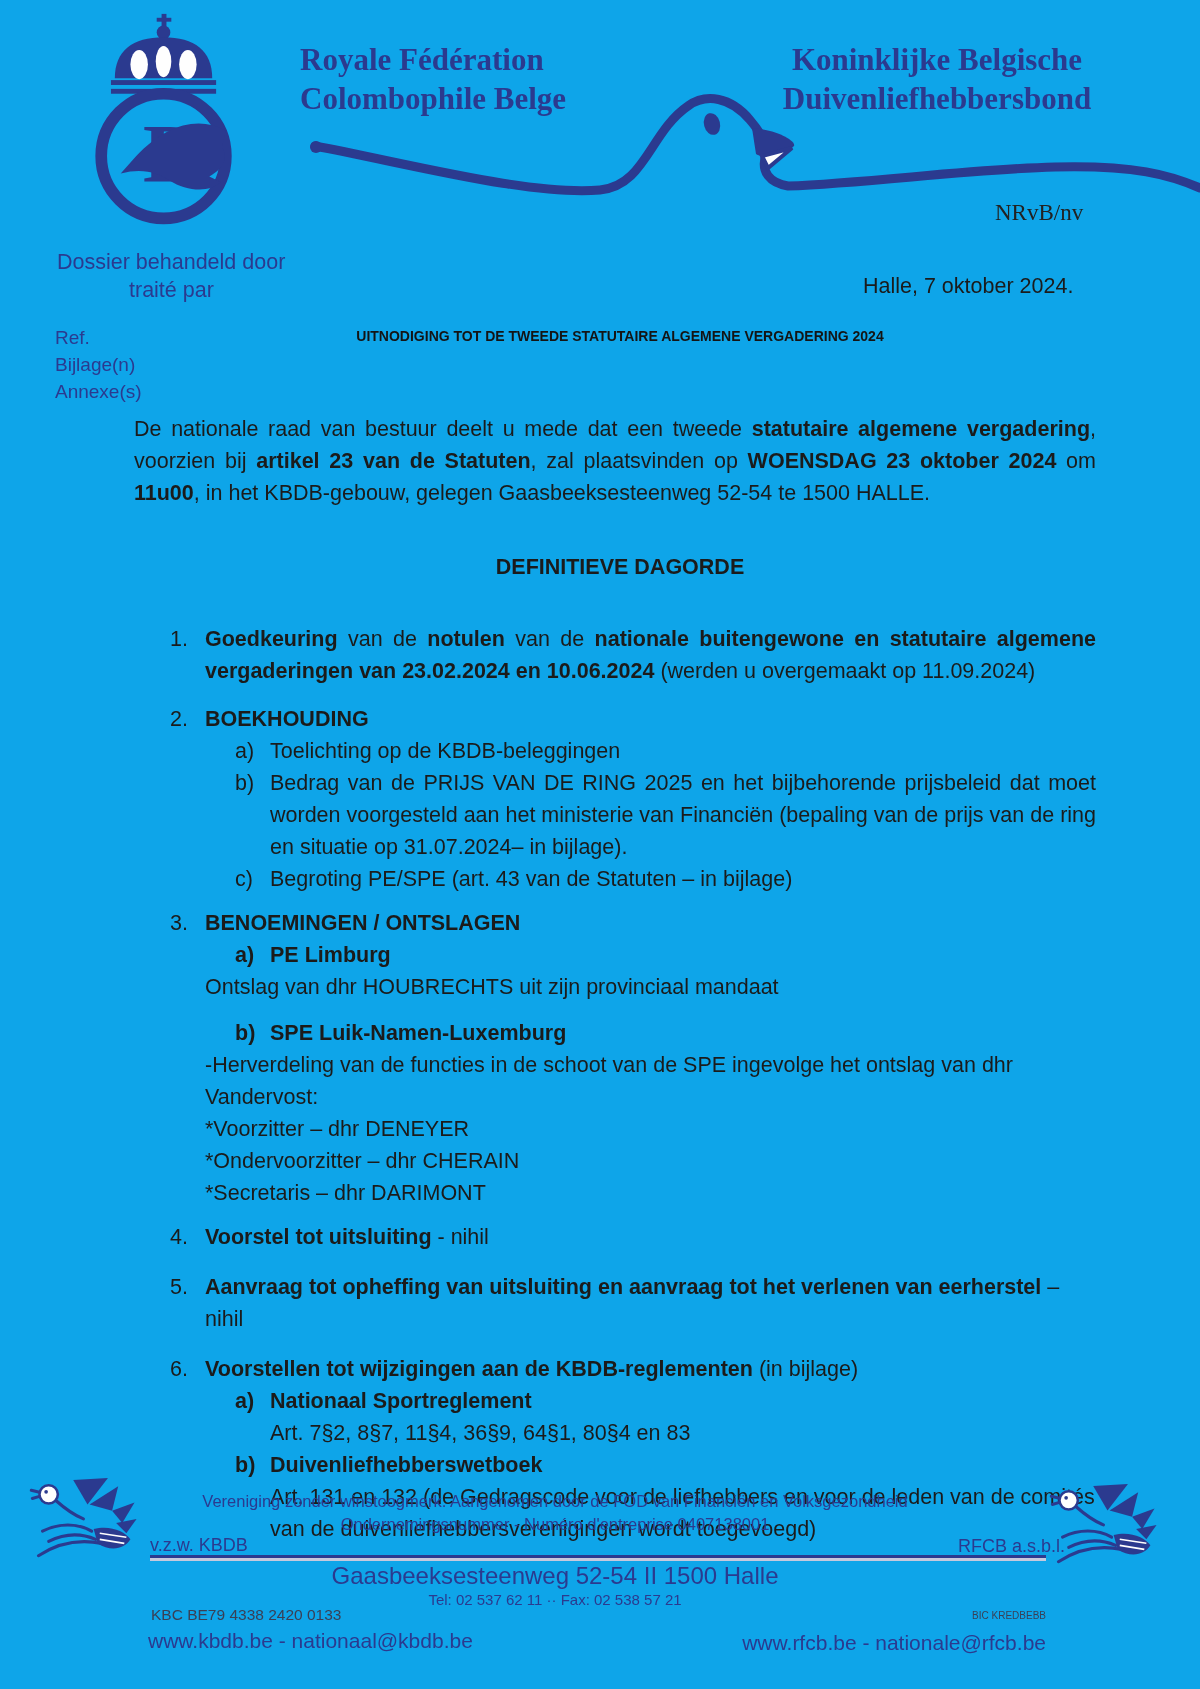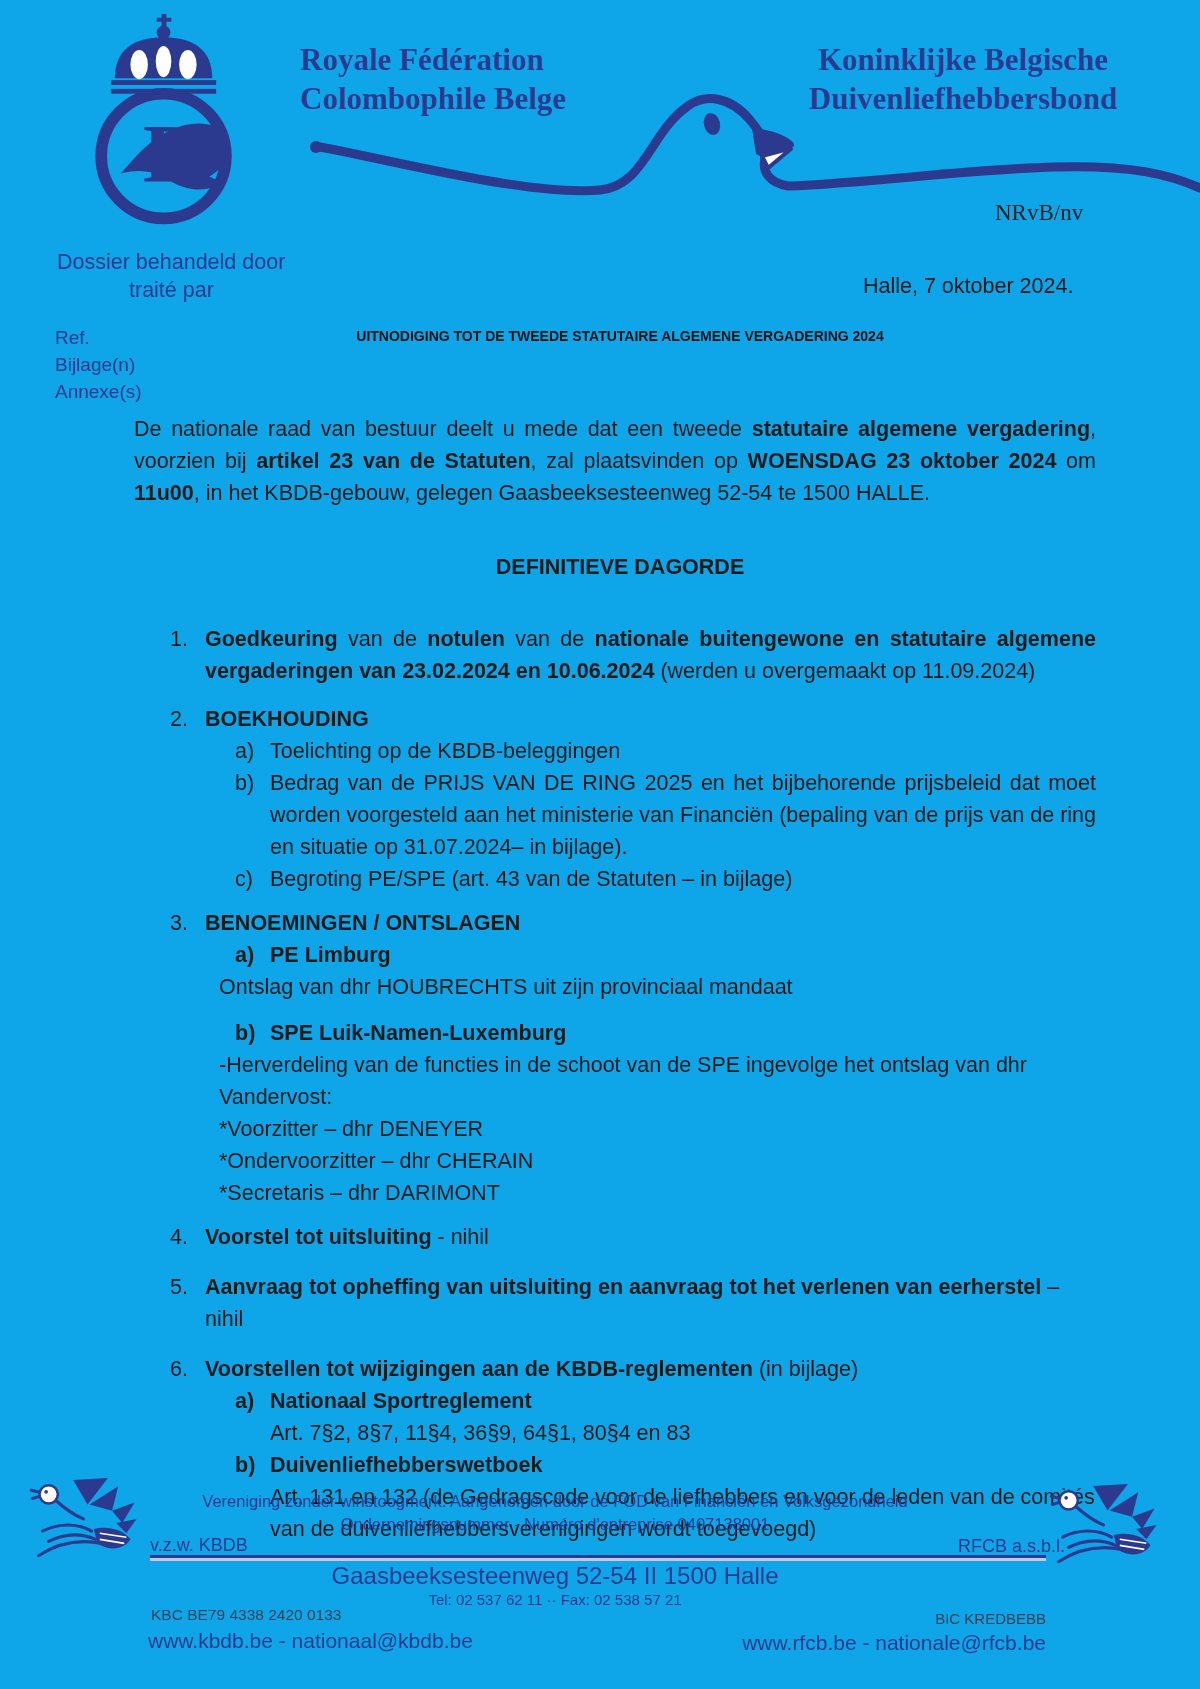--- a/index.html
+++ b/index.html
@@ -3,21 +3,21 @@
 <meta charset="utf-8">
 <style>
   html,body{margin:0;padding:0;background:#e8e8e8;}
   .page{position:relative;width:1200px;height:1689px;background:#0ea5e9;margin:0 auto;
         font-family:"Liberation Sans",sans-serif;color:#1b1b1b;overflow:hidden;}
   .b{font-weight:700;}
   
   .logo{position:absolute;left:72px;top:12px;}
   .org-fr{position:absolute;left:300px;top:40px;font-family:"Liberation Serif",serif;
           font-weight:700;font-size:31px;line-height:39px;color:#2b3a8f;}
-  .org-nl{position:absolute;left:778px;top:40px;width:370px;text-align:center;
+  .org-nl{position:absolute;left:752px;top:40px;width:370px;text-align:center;
           font-family:"Liberation Serif",serif;font-weight:700;font-size:31px;line-height:39px;color:#2b3a8f;}
   .wave{position:absolute;left:300px;top:84px;}
   .nrvb{position:absolute;left:995px;top:200px;font-family:"Liberation Serif",serif;font-size:23px;color:#222;}
   .dossier{position:absolute;left:57px;top:248px;font-size:21.5px;line-height:28px;color:#2b3a8f;}
   .dossier .l2{margin-left:72px;}
   .date{position:absolute;left:863px;top:274px;font-size:21.5px;color:#1b1b1b;}
   .refblock{position:absolute;left:55px;top:324px;font-size:19px;line-height:27px;color:#2b3a8f;}
   .title{position:absolute;left:140px;right:100px;top:328px;text-align:center;
          font-size:14px;font-weight:700;color:#141414;}
   
@@ -29,37 +29,37 @@
   .item:first-child{margin-top:0;}
   .item:nth-child(3){margin-top:12px;}
   .item:nth-child(4){margin-top:12px;}
   .item:nth-child(5){margin-top:18px;}
   .item:nth-child(6){margin-top:18px;}
   .row{display:flex;align-items:flex-start;}
   .row .num{flex:none;width:35px;}
   .row .lbl{flex:none;width:35px;}
   .row .txt{flex:1;}
   .row.lblrow{margin-left:65px;}
-  .row.plain1{margin-left:49px;}
+  .row.plain1{margin-left:35px;}
   .row.plain2{margin-left:100px;align-items:flex-end;}
   .row.sp{margin-top:14px;}
   .justify{text-align:justify;}
   
   .footer{position:absolute;left:0;top:1476px;width:1200px;height:213px;font-size:16.5px;color:#2b3a8f;}
   .f-dove-left{position:absolute;left:28px;top:2px;}
   .f-dove-right{position:absolute;left:1048px;top:8px;}
   .f-center{position:absolute;left:100px;top:14px;width:910px;text-align:center;line-height:23px;}
   .f-org-left{position:absolute;left:150px;top:59px;font-size:18px;}
   .f-org-right{position:absolute;left:958px;top:60px;font-size:18px;}
   .f-rule{position:absolute;left:150px;top:79px;width:896px;height:3px;background:#2b3a8f;
           box-shadow:0 3px 0 #c6c9dd;}
   .f-address{position:absolute;left:100px;top:86px;width:910px;text-align:center;font-size:24px;}
   .f-tel{position:absolute;left:100px;top:115px;width:910px;text-align:center;font-size:15px;}
   .f-bank-left{position:absolute;left:151px;top:130px;font-size:15.5px;color:#3a3f55;}
-  .f-bank-right{position:absolute;right:154px;top:134px;font-size:15px;color:#3a3f55;}
+  .f-bank-right{position:absolute;right:154px;top:134px;font-size:10px;color:#3a3f55;}
   .f-web-left{position:absolute;left:148px;top:153px;font-size:21px;}
   .f-web-right{position:absolute;right:154px;top:155px;font-size:21px;}
 </style>
 </head>
 <body>
 
 <div class="page">
 
   <svg class="logo" width="185" height="218" viewBox="0 0 190 220">
     <g fill="#2b3a8f">

